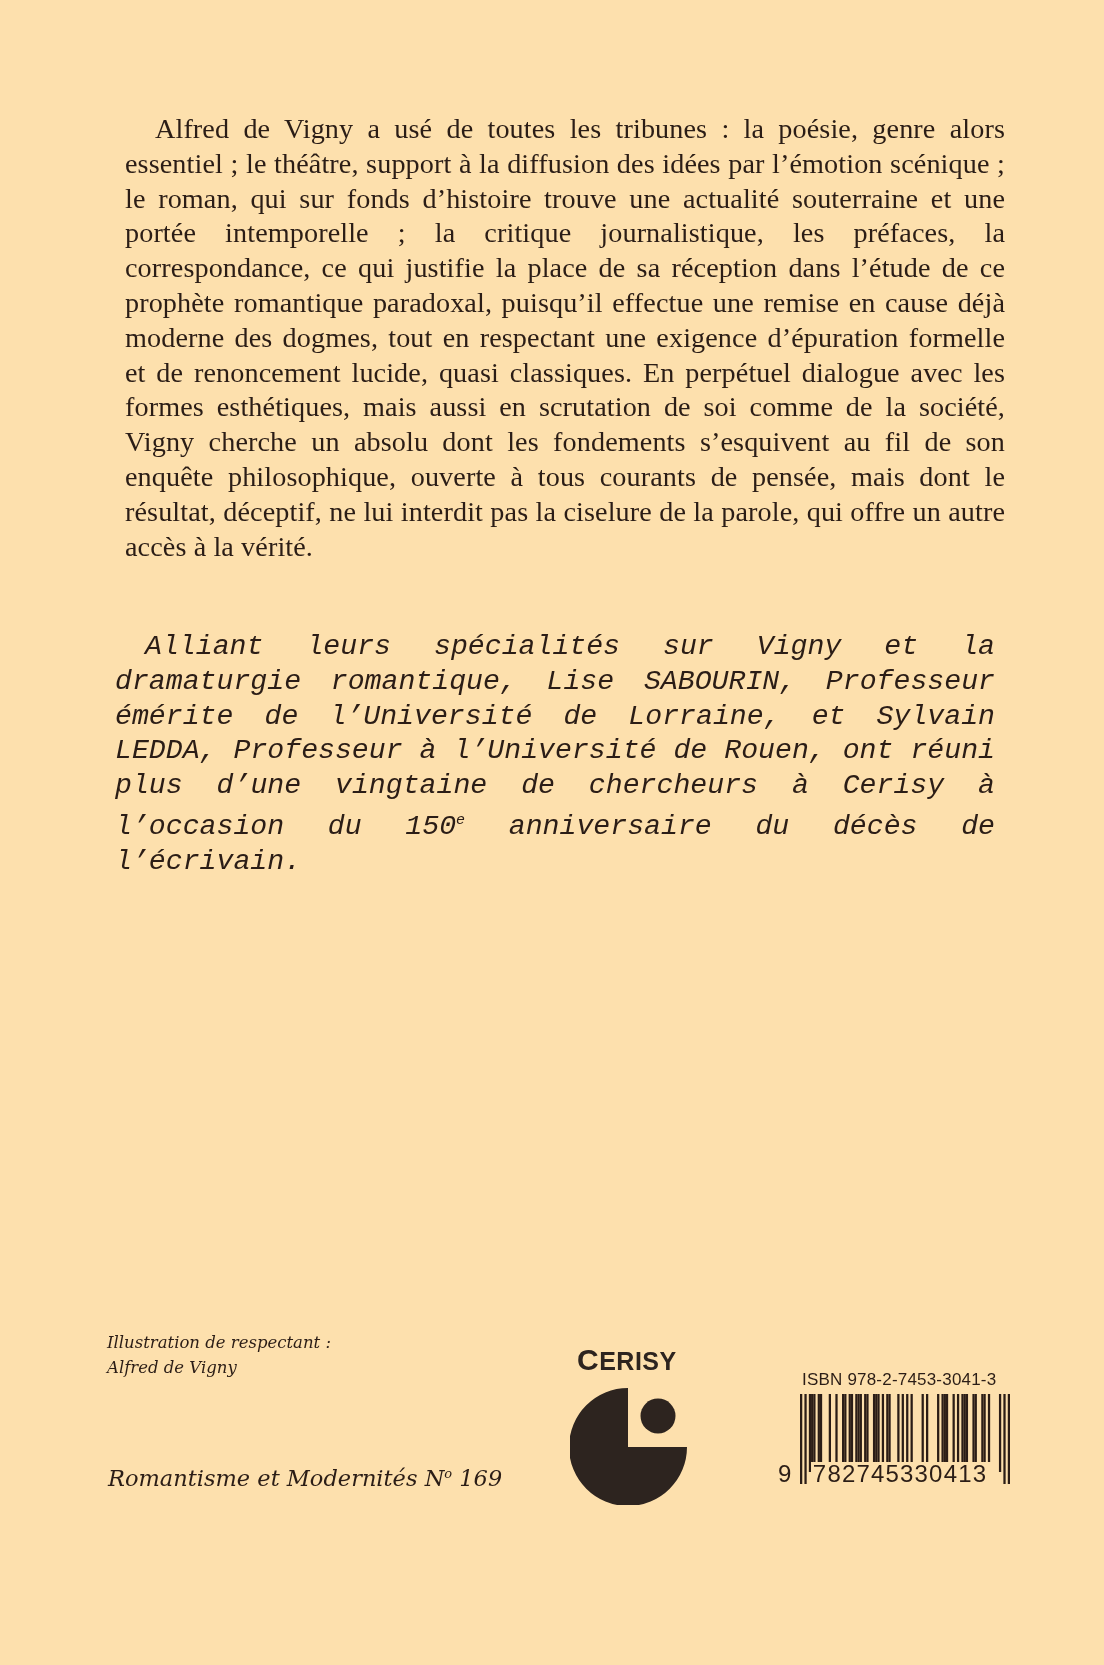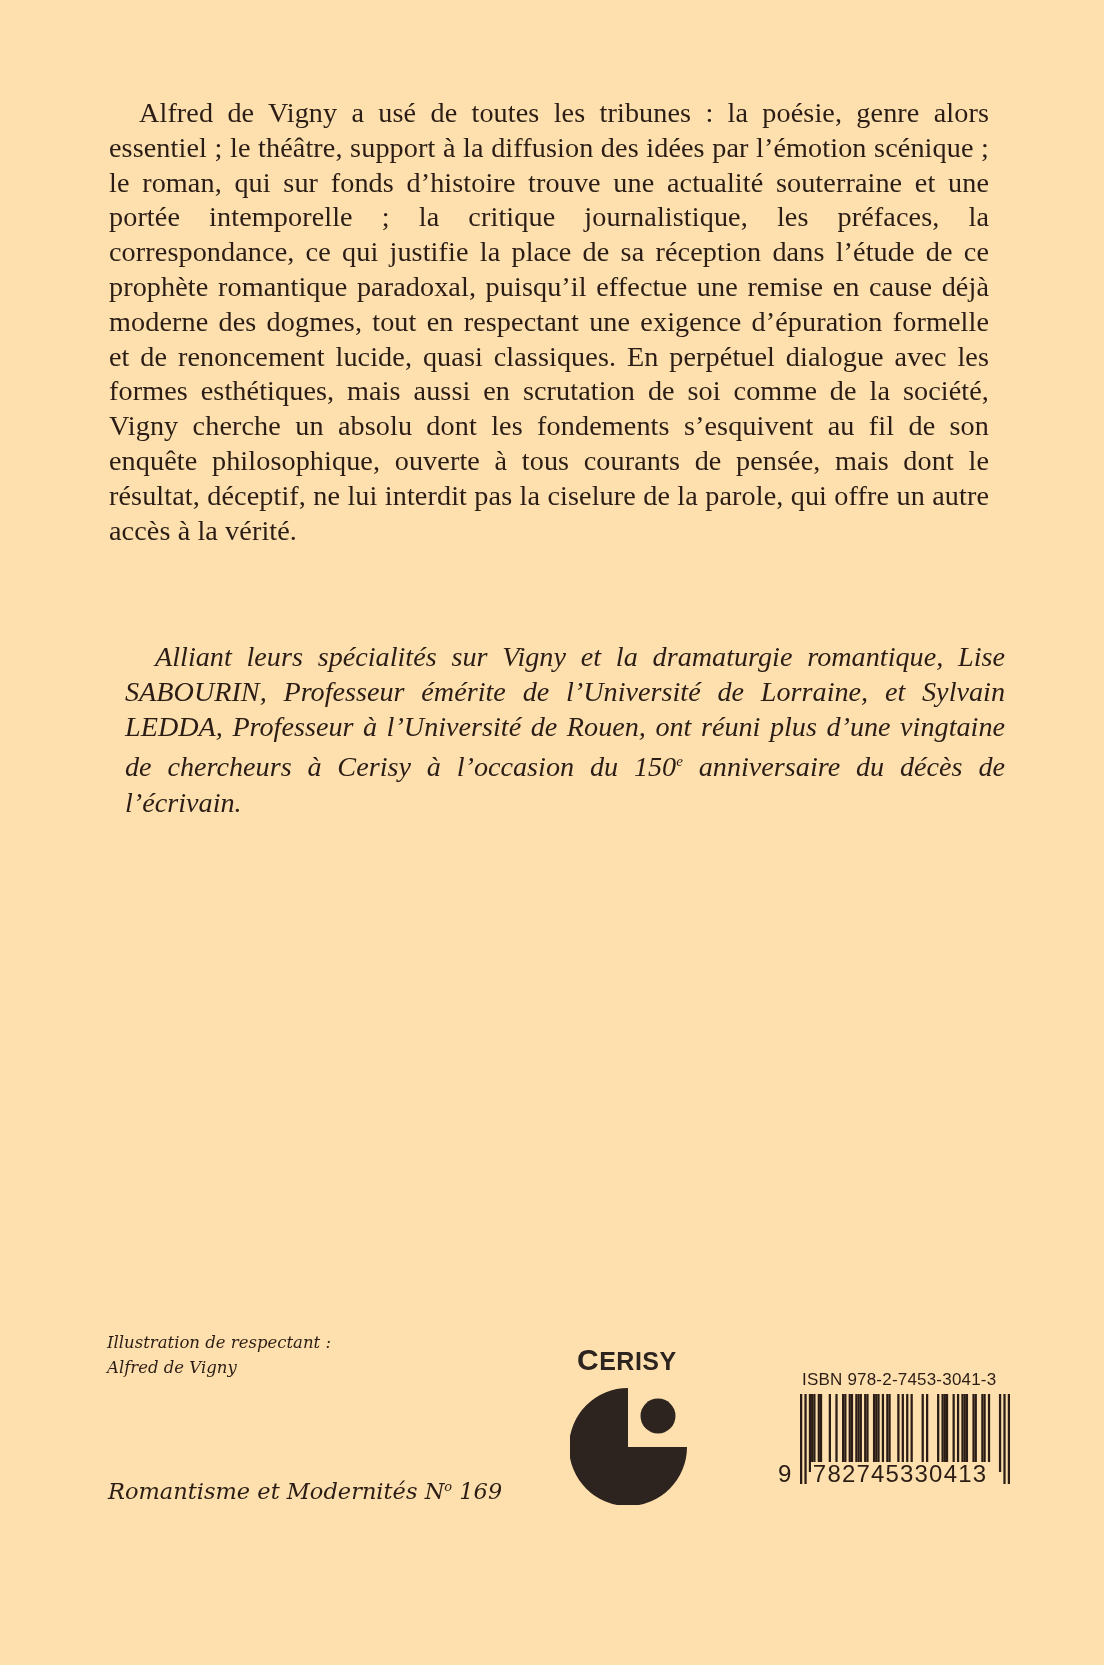--- a/index.html
+++ b/index.html
@@ -18,55 +18,54 @@
     .main-text {
       position: absolute;
       left: 109px;
       top: 96px;
       width: 880px;
       font-family: "Liberation Serif", "DejaVu Serif", serif;
       font-size: 28.2px;
       line-height: 34.8px;
       text-align: justify;
       text-indent: 30px;
-      margin: 0;
+      margin: 16px;
       letter-spacing: 0.1px;
     }
     .bio-text {
       position: absolute;
       left: 109px;
       top: 624px;
       width: 880px;
-      font-family: Liberation Serif, serif;
+      font-family: Liberation Mono, monospace;
       font-style: italic;
       font-size: 28.2px;
       line-height: 34.8px;
       text-align: justify;
       text-indent: 30px;
-      margin: 16px;
+      margin: 6px;
     }
     .credit {
       position: absolute;
       left: 107px;
       top: 1330px;
       font-family: "DejaVu Serif", "Liberation Serif", serif;
       font-style: italic;
       font-size: 16.5px;
       line-height: 25px;
     }
     .credit div { white-space: nowrap; }
     .series {
       position: absolute;
       left: 108px;
       top: 1465px;
       font-family: "DejaVu Serif", "Liberation Serif", serif;
       font-style: italic;
       font-size: 22.5px;
       white-space: nowrap;
-      margin-top: 13px;
     }
     .series sup {
       font-size: 13px;
       vertical-align: 8px;
     }
     .cerisy-wordmark {
       position: absolute;
       left: 577px;
       top: 1343px;
       font-family: Liberation Sans, sans-serif;

